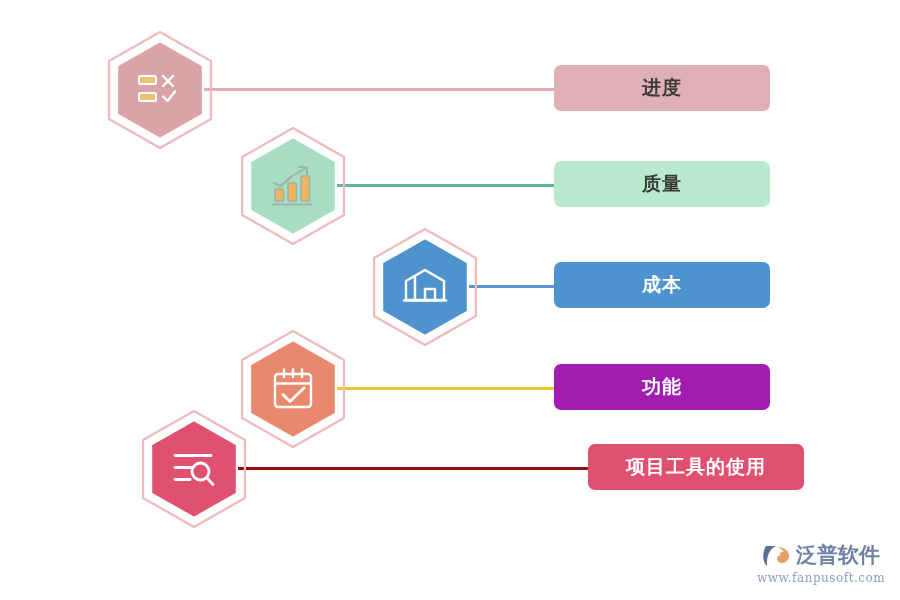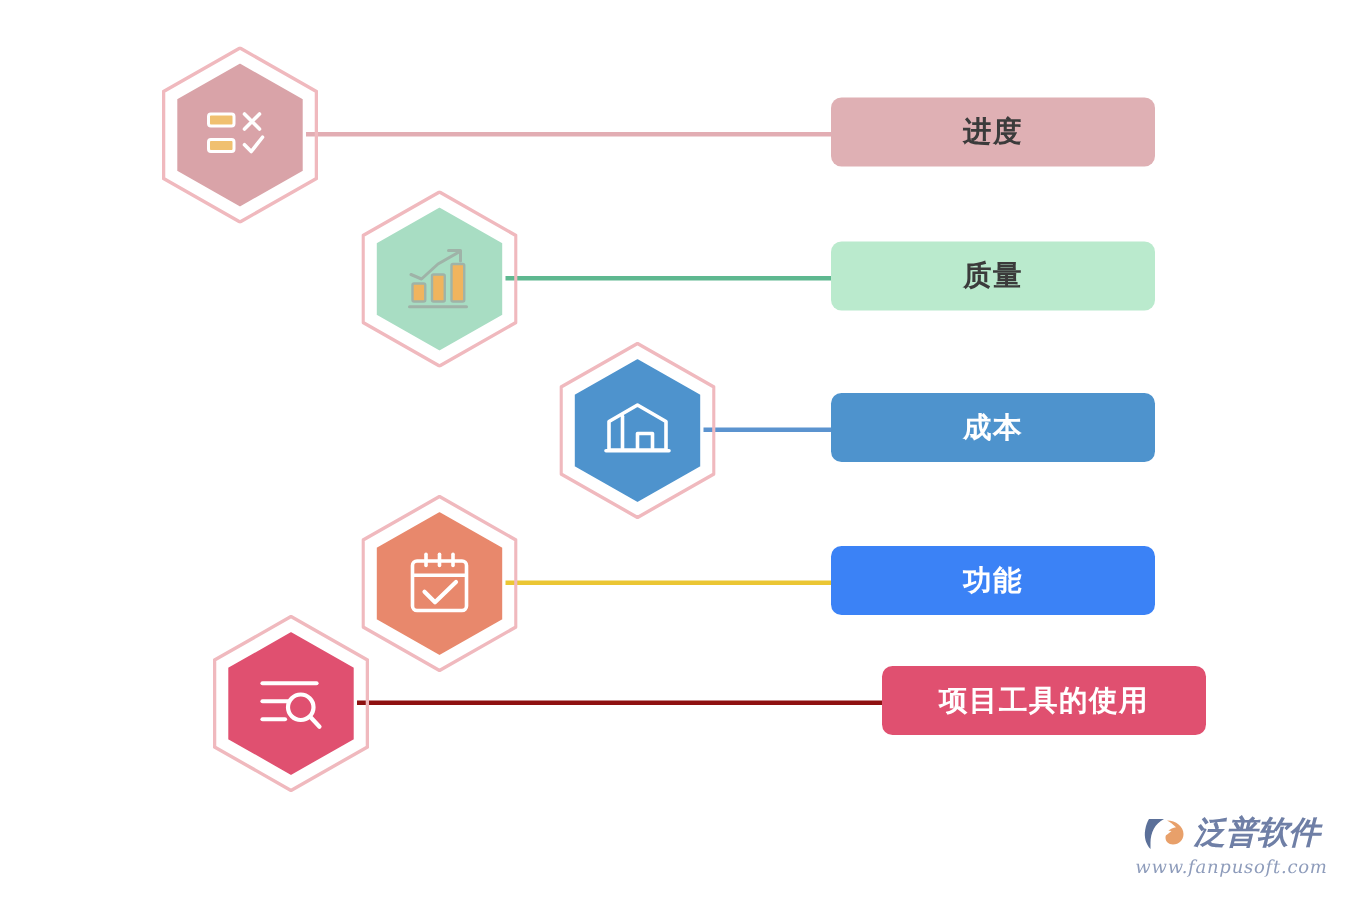--- a/index.html
+++ b/index.html
@@ -85,21 +85,20 @@
   #watermark {
     position: absolute;
     right: 14px;
     bottom: 8px;
     width: 130px;
     height: 58px;
     display: flex;
     flex-direction: column;
     align-items: center;
     justify-content: center;
-    font-style: italic;
   }
   .wm-top {
     display: flex;
     align-items: center;
     gap: 4px;
   }
   .wm-mark { width: 30px; height: 27px; }
   .wm-mark svg { display: block; width: 100%; height: 100%; }
   .wm-name {
     font-size: 21px;
@@ -217,21 +216,21 @@
     <svg viewBox="0 0 46 46">
       <rect x="5" y="8" width="36" height="33" rx="3" fill="none" stroke="#ffffff" stroke-width="2.4"></rect>
       <path d="M5 17.5 L41 17.5" stroke="#ffffff" stroke-width="2.4"></path>
       <path d="M14 3.5 L14 11" stroke="#ffffff" stroke-width="2.4" stroke-linecap="round"></path>
       <path d="M23 3.5 L23 11" stroke="#ffffff" stroke-width="2.4" stroke-linecap="round"></path>
       <path d="M32 3.5 L32 11" stroke="#ffffff" stroke-width="2.4" stroke-linecap="round"></path>
       <path d="M13 28.5 L20 35.5 L34 22" stroke="#ffffff" stroke-width="2.8" fill="none" stroke-linecap="round" stroke-linejoin="round"></path>
     </svg>
         </div>
       </div>
-      <div class="label-bar" style="background: #3b82f6; color: rgb(255, 255, 255);">
+      <div class="label-bar" style="background: #a21caf; color: rgb(255, 255, 255);">
         <span>功能</span>
       </div>
     </div>
     <div class="row" style="top: 409px; margin-left: 34px;">
       <div class="connector" style="left: 196px; width: 360px; background: rgb(142, 17, 17);"></div>
       <div class="hex-wrap" style="left: 105px;">
         <div class="hex-outline">
           <svg viewBox="0 0 100 114" preserveAspectRatio="none">
       <polygon points="50,1 99,29 99,85 50,113 1,85 1,29" fill="none" stroke="#f0b9be" stroke-width="2.2" stroke-linejoin="round"></polygon>
     </svg>

